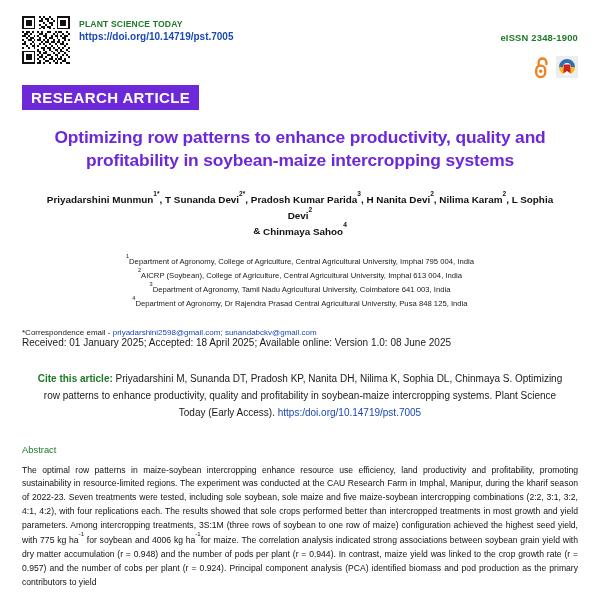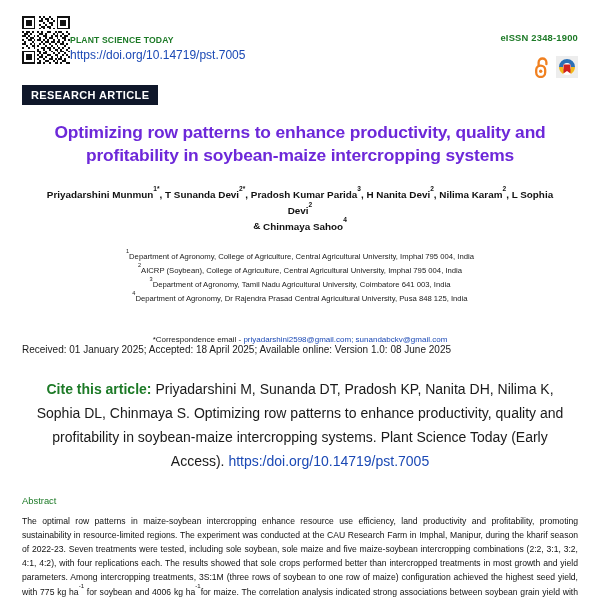--- a/index.html
+++ b/index.html
@@ -25,21 +25,22 @@
 
   
   .masthead {
     display: flex;
     align-items: flex-start;
     justify-content: space-between;
     padding-top: 16px;
   }
   .masthead-left {
     display: flex;
-    align-items: flex-end;
+    align-items: flex-start;
+    gap: 9px;
   }
   .qr {
     width: 48px;
     height: 48px;
     flex: 0 0 48px;
     display: block;
   }
   .journal-lines {
     padding-top: 2px;
     line-height: 1.45;
@@ -49,22 +50,22 @@
     font-weight: bold;
     color: #1d7a27;
     letter-spacing: .15px;
   }
   .journal-vol {
     font-size: 8.2px;
     font-weight: bold;
     color: #14223f;
   }
   .journal-doi {
-    font-size: 12px;
-    font-weight: normal;
+    font-size: 10px;
+    font-weight: bold;
     color: #1b49b5;
   }
   .masthead-right {
     text-align: right;
     padding-top: 16px;
   }
   .eissn {
     font-size: 9.4px;
     font-weight: bold;
     color: #1d7a27;
@@ -84,23 +85,23 @@
     background: #ededed;
     display: flex;
     align-items: center;
     justify-content: center;
   }
 
   
   .tag-row { margin-top: 7px; }
   .article-type {
     display: inline-block;
-    background: #0f172a;
+    background: #6d28d9;
     color: #ffffff;
-    font-size: 11px;
+    font-size: 15px;
     font-weight: bold;
     letter-spacing: .4px;
     padding: 4px 9px 4px 9px;
   }
 
   
   .title {
     margin: 16px 14px 0 14px;
     text-align: center;
     color: #6d28d9;
@@ -126,38 +127,38 @@
     margin: 15px 14px 0 14px;
     text-align: center;
     font-size: 7.7px;
     line-height: 1.75;
     color: #1a1a1a;
   }
   .affiliations sup { font-size: 5.6px; position: relative; top: -.42em; }
 
   
   .correspondence {
-    margin-top: 30px;
-    text-align: center;
+    margin-top: 18px;
+    text-align: left;
     font-size: 8px;
     color: #1a1a1a;
   }
   .correspondence .mail { color: #1b49b5; }
 
   .dates {
     text-align: left;
     font-size: 10px;
     color: #1a1a1a;
   }
 
   
   .cite-block {
     margin: 22px 8px 0 8px;
     text-align: center;
-    font-size: 14px;
+    font-size: 10px;
     line-height: 1.72;
     color: #1a1a1a;
   }
   .cite-label {
     color: #1d7a27;
     font-weight: bold;
   }
   .cite-doi { color: #1b49b5; }
 
   
@@ -385,21 +386,21 @@
     <span>T Sunanda Devi<sup>2*</sup></span>,
     <span>Pradosh Kumar Parida<sup>3</sup></span>,
     <span>H Nanita Devi<sup>2</sup></span>,
     <span>Nilima Karam<sup>2</sup></span>,
     <span>L Sophia Devi<sup>2</sup></span><br>
     &amp; <span>Chinmaya Sahoo<sup>4</sup></span>
   </div>
 
   <div class="affiliations">
     <div><sup>1</sup><span>Department of Agronomy, College of Agriculture, Central Agricultural University, Imphal 795 004, India</span></div>
-    <div><sup>2</sup><span>AICRP (Soybean), College of Agriculture, Central Agricultural University, Imphal 795 004, India</span></div>
+    <div><sup>2</sup><span>AICRP (Soybean), College of Agriculture, Central Agricultural University, Imphal 613 004, India</span></div>
     <div><sup>3</sup><span>Department of Agronomy, Tamil Nadu Agricultural University, Coimbatore 641 003, India</span></div>
     <div><sup>4</sup><span>Department of Agronomy, Dr Rajendra Prasad Central Agricultural University, Pusa 848 125, India</span></div>
   </div>
 
   <div class="correspondence">
     <span>*Correspondence email -</span>
     <span class="mail">priyadarshini2598@gmail.com;</span>
     <span class="mail">sunandabckv@gmail.com</span>
   </div>
 

